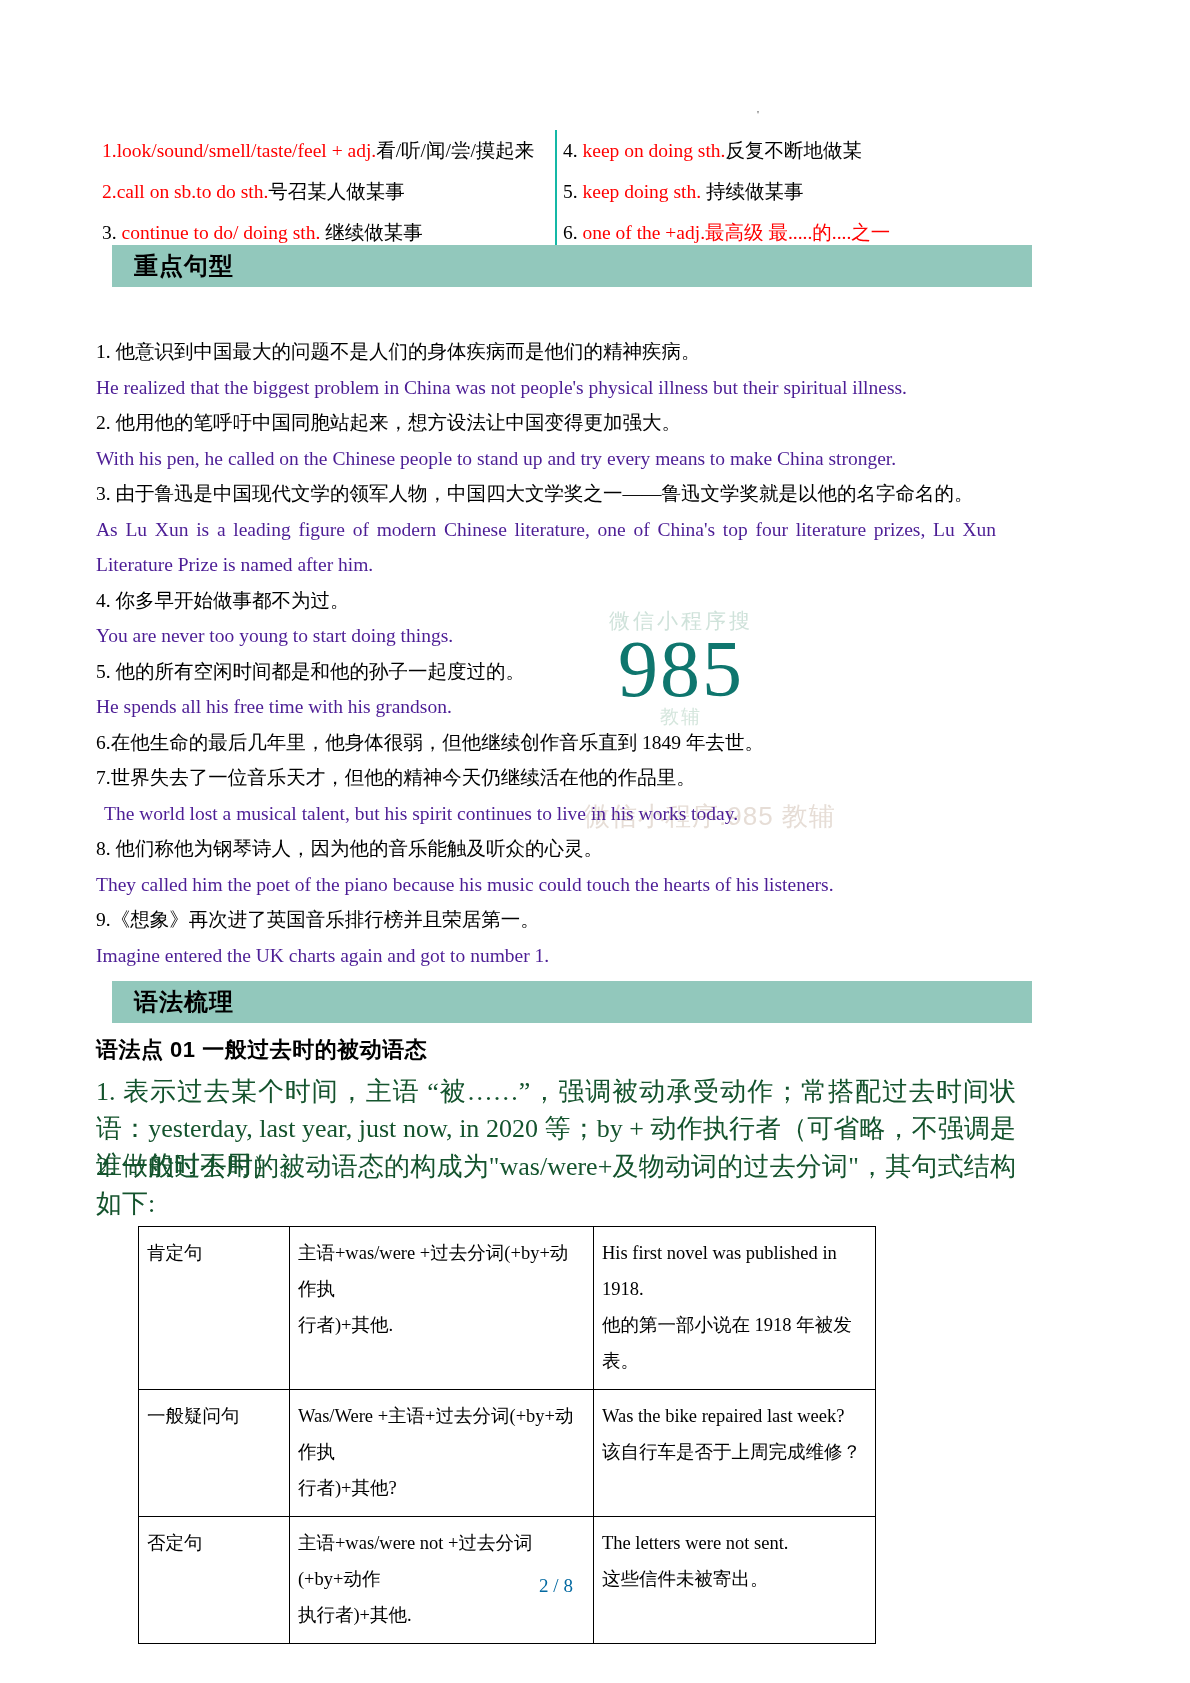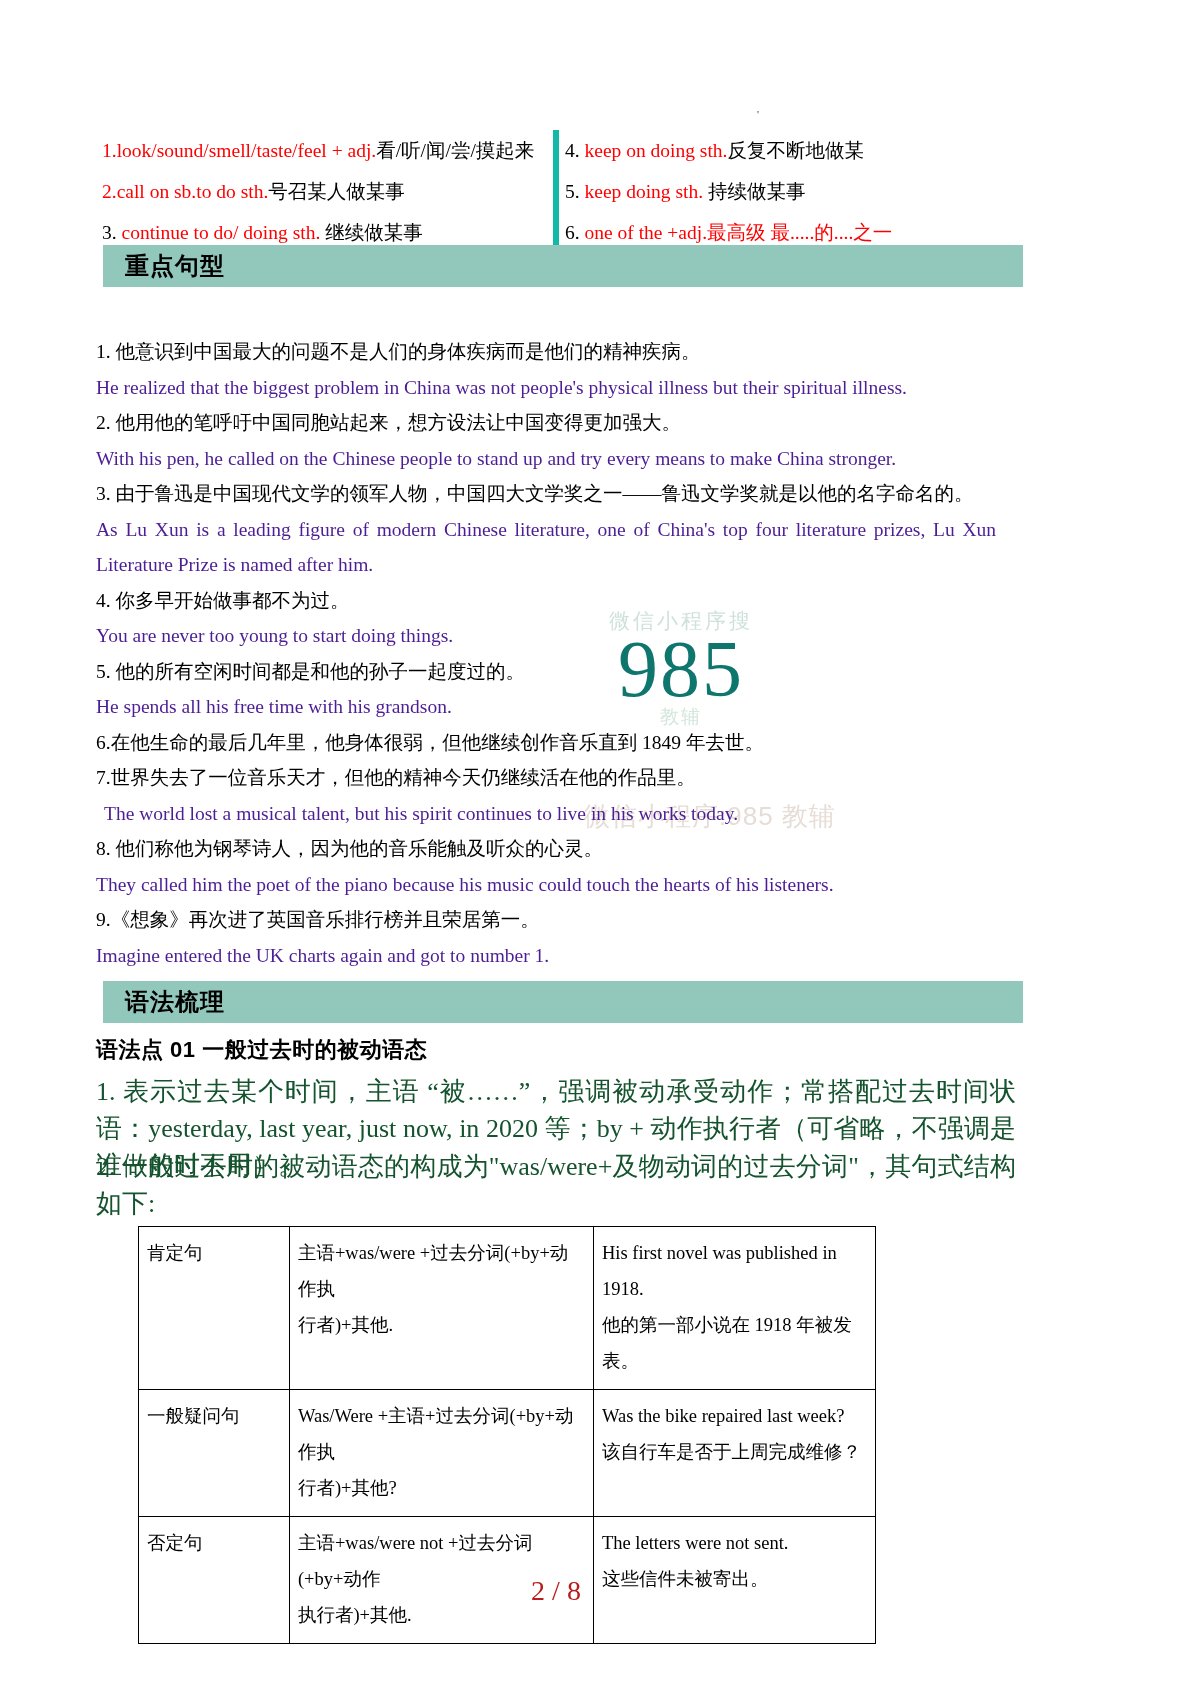--- a/index.html
+++ b/index.html
@@ -83,42 +83,42 @@
     width: 920px;
     border-collapse: collapse;
     z-index: 1;
   }
   .phrase-table td {
     vertical-align: top;
     padding: 0 6px 0 6px;
     width: 50%;
   }
   .phrase-table td.left {
-    border-right: 6px solid #14b8a6;
+    border-right: 2px solid #14b8a6;
   }
   .phrase-row {
     font-size: 19.5px;
     line-height: 41px;
     white-space: nowrap;
     color: #000;
   }
   .red { color: #ff0000; }
   .tiny-mark {
     position: absolute;
     left: 661px;
     top: 108px;
     font-size: 11px;
     color: #333;
     z-index: 1;
   }
 
   
   .section-bar {
     position: absolute;
-    left: 7px;
+    left: 16px;
     width: 920px;
     height: 42px;
     background: #92c8bc;
     z-index: 1;
   }
   .section-bar span {
     position: absolute;
     left: 22px;
     top: 50%;
     transform: translateY(-50%);
@@ -203,22 +203,22 @@
   .gt-c3 { width: 322px; }
   .gt-cell-line { display: block; }
 
   
   .footer {
     position: absolute;
     left: 0;
     top: 1575px;
     width: 920px;
     text-align: center;
-    font-size: 28px;
-    color: #b91c1c;
+    font-size: 19px;
+    color: #0369a1;
     z-index: 1;
   }
 </style>
 </head>
 <body>
 
 <div id="page">
   <div class="content">
 
     <div class="watermark">

